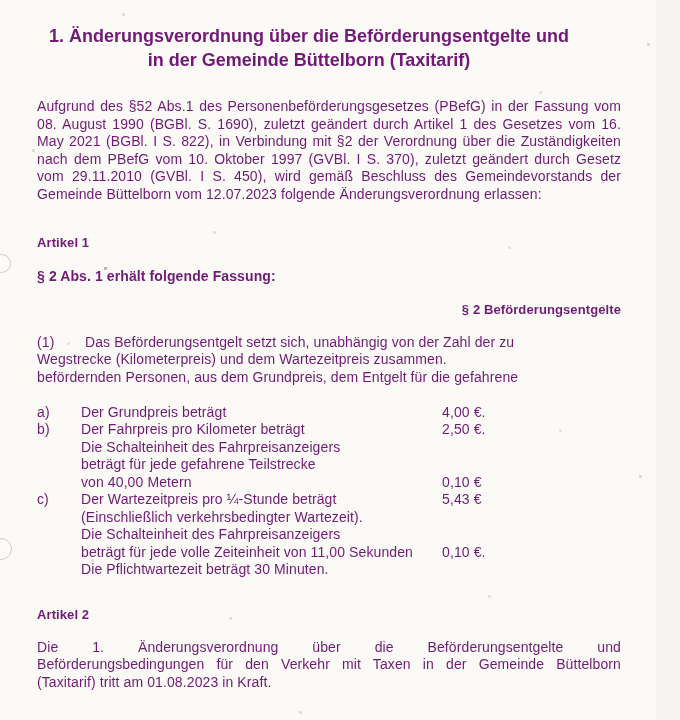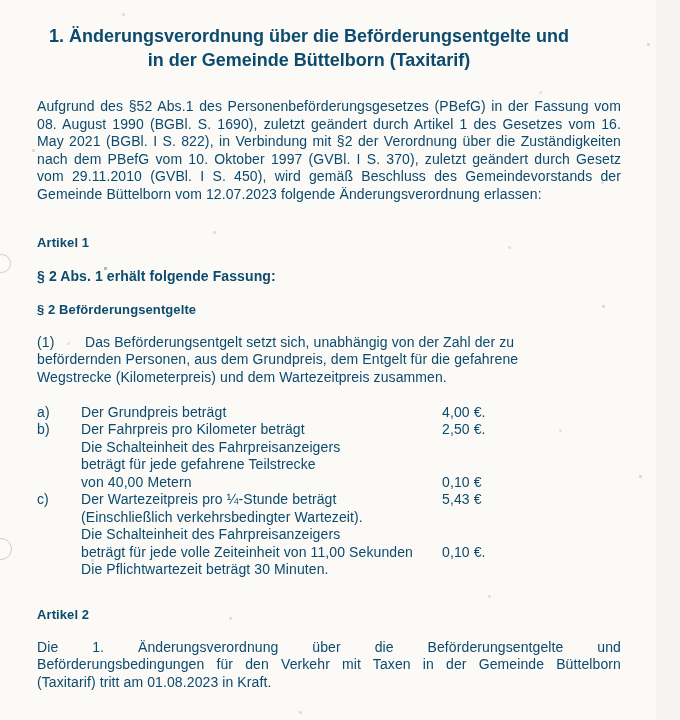--- a/index.html
+++ b/index.html
@@ -5,21 +5,21 @@
   * { margin:0; padding:0; box-sizing:border-box; }
   html,body { width:680px; height:720px; }
   body {
     font-family:"Liberation Sans", sans-serif;
     background:#f4f3f0;
   }
   .page {
     position:relative;
     width:656px; height:720px;
     background:#fbfaf7;
-    color:#0c4a6e;
+    color:#701a75;
     overflow:hidden;
   }
   .content {
     position:relative;
     padding:0 35px 0 37px; 
   }
   .line {
     line-height:17.5px;
     font-size:14px;
     letter-spacing:0.1px;
@@ -35,21 +35,21 @@
     margin-top:24px;
     text-align:center;
     font-weight:700;
     font-size:18px;
     line-height:24px;
   }
   .intro   { margin-top:26px; }
   .h-bold  { font-weight:700; font-size:13px; line-height:17.5px; letter-spacing:0.1px; }
   .art1-heading     { margin-top:31px; }
   .amendment-line   { margin-top:16px;font-weight:bold; }
-  .section-heading  { margin-top:15.5px; }
+  .section-heading  { margin-top:15.5px;text-align:right; }
   .clause           { margin-top:15.5px; }
   .clause-marker    { display:inline-block; width:48px; }
   .tariff           { margin-top:17.5px; }
   .trow {
     display:grid;
     grid-template-columns:44px 361px auto;
     line-height:17.5px;
     font-size:14px;
     letter-spacing:0.1px;
   }
@@ -109,22 +109,22 @@
     <div class="h-bold art1-heading">Artikel 1</div>
 
     <div class="line amendment-line">§ 2 Abs. 1 erhält folgende Fassung:</div>
 
     <div class="h-bold section-heading">§ 2 Beförderungsentgelte</div>
 
     <div class="clause">
       <div class="line">
         <span class="clause-marker">(1)</span><span>Das Beförderungsentgelt setzt sich, unabhängig von der Zahl der zu</span>
       </div>
+      <div class="line">Wegstrecke (Kilometerpreis) und dem Wartezeitpreis zusammen.</div>
       <div class="line">befördernden Personen, aus dem Grundpreis, dem Entgelt für die gefahrene</div>
-      <div class="line">Wegstrecke (Kilometerpreis) und dem Wartezeitpreis zusammen.</div>
     </div>
 
     <div class="tariff">
       <div class="trow">
         <span class="t-marker">a)</span>
           <span class="t-text">Der Grundpreis beträgt</span>
           <span class="t-price">4,00 €.</span>
       </div>
       <div class="trow">
         <span class="t-marker">b)</span>

